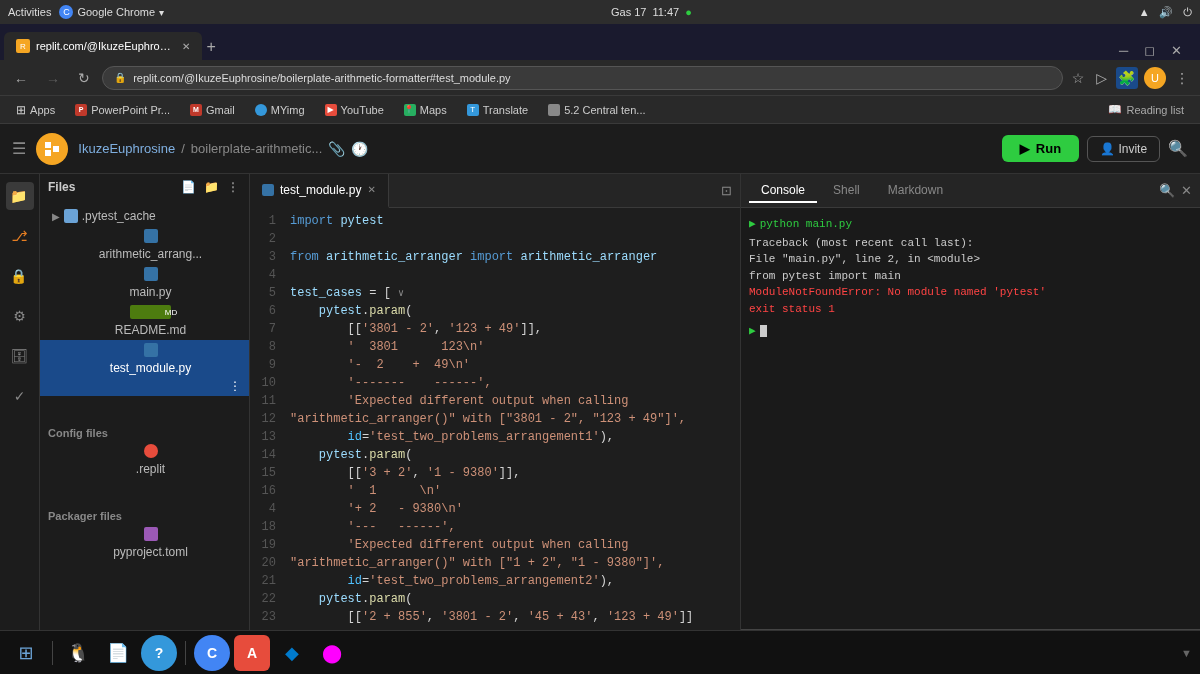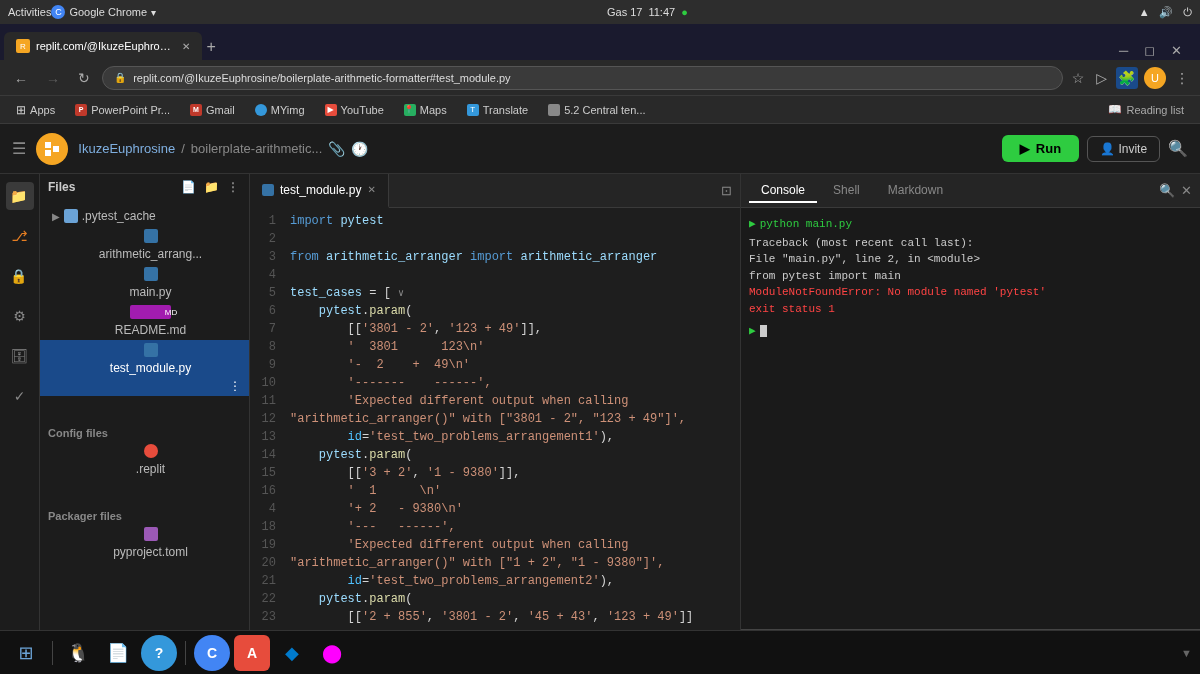--- a/index.html
+++ b/index.html
@@ -9,21 +9,21 @@
     .system-bar {
       background: #2d2d2d;
       height: 24px;
       display: flex;
       align-items: center;
       justify-content: space-between;
       padding: 0 8px;
       font-size: 11px;
       color: #ddd;
     }
-    .system-bar-left { display: flex; align-items: center; gap: 0; }
+    .system-bar-left { display: flex; align-items: center; gap: 8px; }
     .system-bar-center { display: flex; align-items: center; gap: 6px; }
     .system-bar-right { display: flex; align-items: center; gap: 10px; }
 
     
     .chrome-tabs-bar {
       background: #1a1a2e;
       height: 36px;
       display: flex;
       align-items: flex-end;
       padding: 0 4px;
@@ -587,21 +587,21 @@
           <span style="width:14px;height:14px;background:#3572A5;border-radius:2px;display:inline-block;flex-shrink:0;"></span>
           <span>arithmetic_arrang...</span>
         </div>
 
         <div class="file-tree-item file-tree-indent">
           <span style="width:14px;height:14px;background:#3572A5;border-radius:2px;display:inline-block;flex-shrink:0;"></span>
           <span>main.py</span>
         </div>
 
         <div class="file-tree-item file-tree-indent">
-          <span style="width:28px;height:14px;background:#a21caf;border-radius:2px;display:inline-block;flex-shrink:0;font-size:8px;display:flex;align-items:center;justify-content:center;color:#fff;padding-left:41px;">MD</span>
+          <span style="width:28px;height:14px;background:#4d7c0f;border-radius:2px;display:inline-block;flex-shrink:0;font-size:8px;display:flex;align-items:center;justify-content:center;color:#fff;padding-left:41px;">MD</span>
           <span>README.md</span>
         </div>
 
         <div class="file-tree-item file-tree-indent active">
           <span style="width:14px;height:14px;background:#3572A5;border-radius:2px;display:inline-block;flex-shrink:0;"></span>
           <span>test_module.py</span>
           <span style="margin-left:auto;cursor:pointer;font-size:12px;">⋮</span>
         </div>
 
         <div class="section-header">Config files</div>

